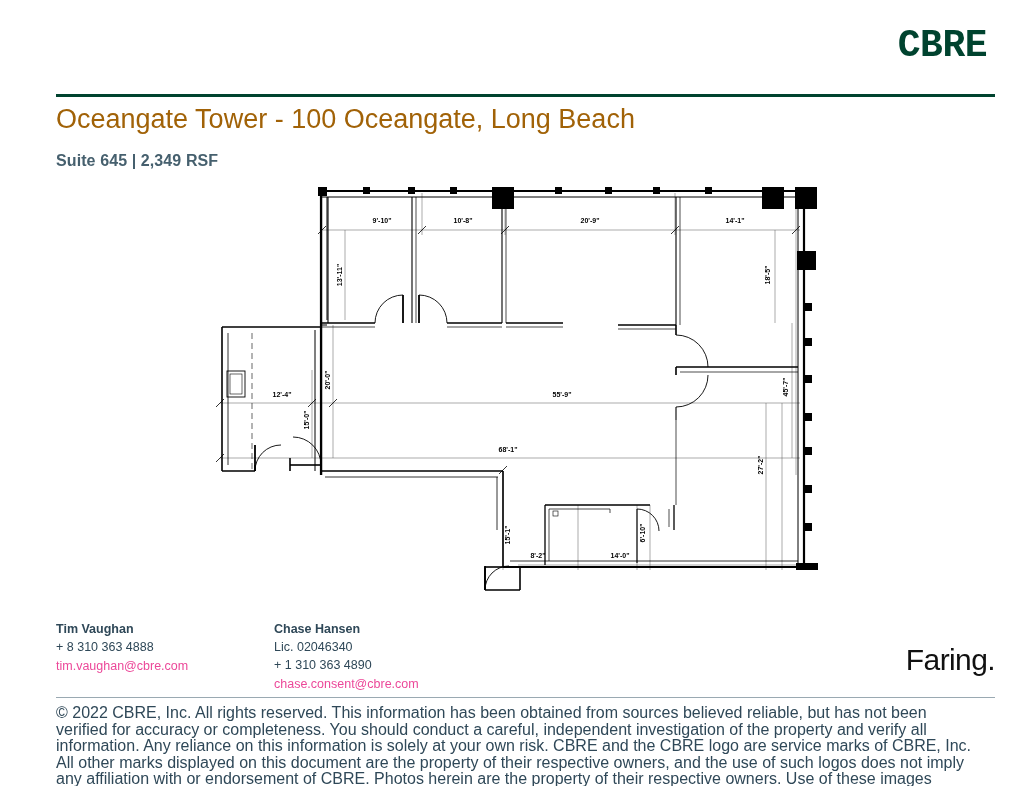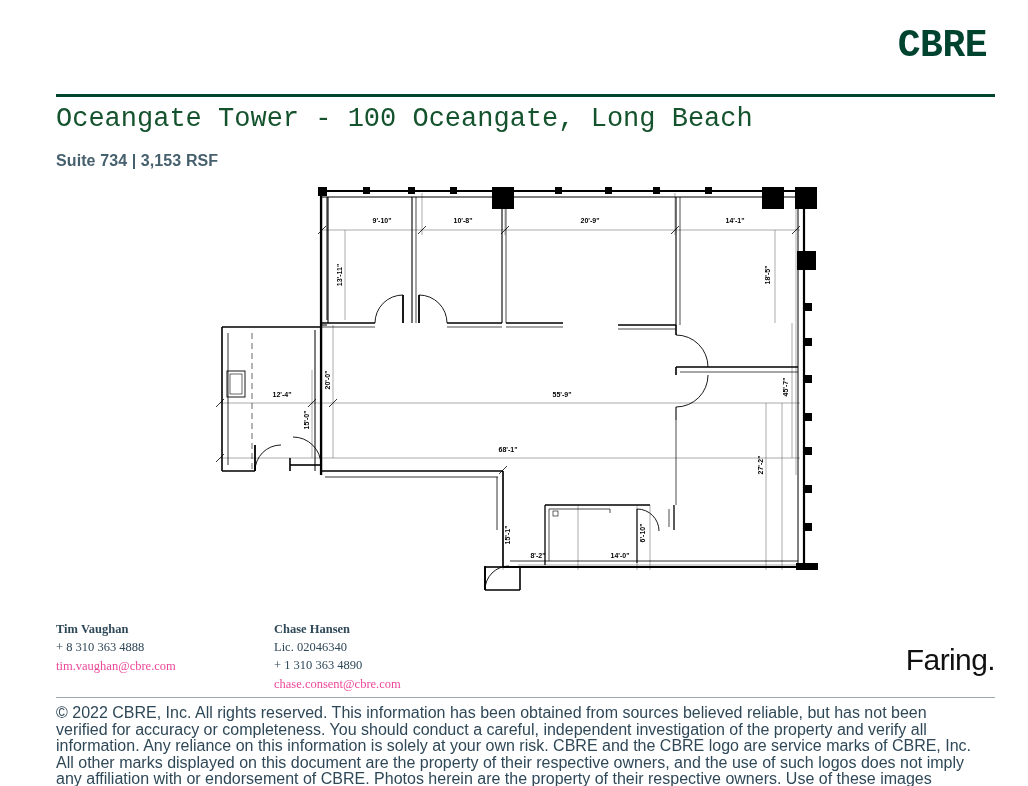--- a/index.html
+++ b/index.html
@@ -38,23 +38,23 @@
     left: 56px;
     right: 33px;
     top: 94px;
     height: 3px;
     background: #00432f;
   }
   .page-title {
     position: absolute;
     left: 56px;
     top: 104px;
-    font-family: Liberation Mono, monospace;
+    font-family: Liberation Sans, sans-serif;
     font-size: 27px;
-    color: #14532d;
+    color: #a16207;
     letter-spacing: 0px;
     white-space: nowrap;
   }
   .page-subtitle {
     position: absolute;
     left: 56px;
     top: 152px;
     font-size: 16px;
     font-weight: bold;
     color: #46606e;
@@ -73,21 +73,21 @@
   .plan-svg { display: block; width: 630px; height: 440px; }
 
   
   .contacts {
     position: absolute;
     left: 56px;
     top: 620px;
     width: 520px;
     display: flex;
   }
-  .contact-col { width: 218px; font-family: Liberation Serif, serif; }
+  .contact-col { width: 218px; }
   .contact-name {
     font-size: 12.5px;
     font-weight: bold;
     color: #2f4858;
     line-height: 18px;
   }
   .contact-line {
     font-size: 12.5px;
     color: #2f4858;
     line-height: 18px;
@@ -137,21 +137,21 @@
   }
 </style>
 </head>
 <body>
 
 <div class="page">
 
   <div class="brand-logo">CBRE</div>
   <div class="header-rule"></div>
   <div class="page-title">Oceangate Tower - 100 Oceangate, Long Beach</div>
-  <div class="page-subtitle">Suite 734 | 3,153 RSF</div>
+  <div class="page-subtitle">Suite 645 | 2,349 RSF</div>
 
   <div class="plan-wrap">
     <svg class="plan-svg" viewBox="0 0 630 440">
 
       <g stroke="#555" stroke-width="0.5" fill="none">
 
         <line x1="122" y1="55" x2="600" y2="55"></line>
 
         <line x1="122" y1="18" x2="122" y2="300"></line>
         <line x1="222" y1="18" x2="222" y2="60"></line>

